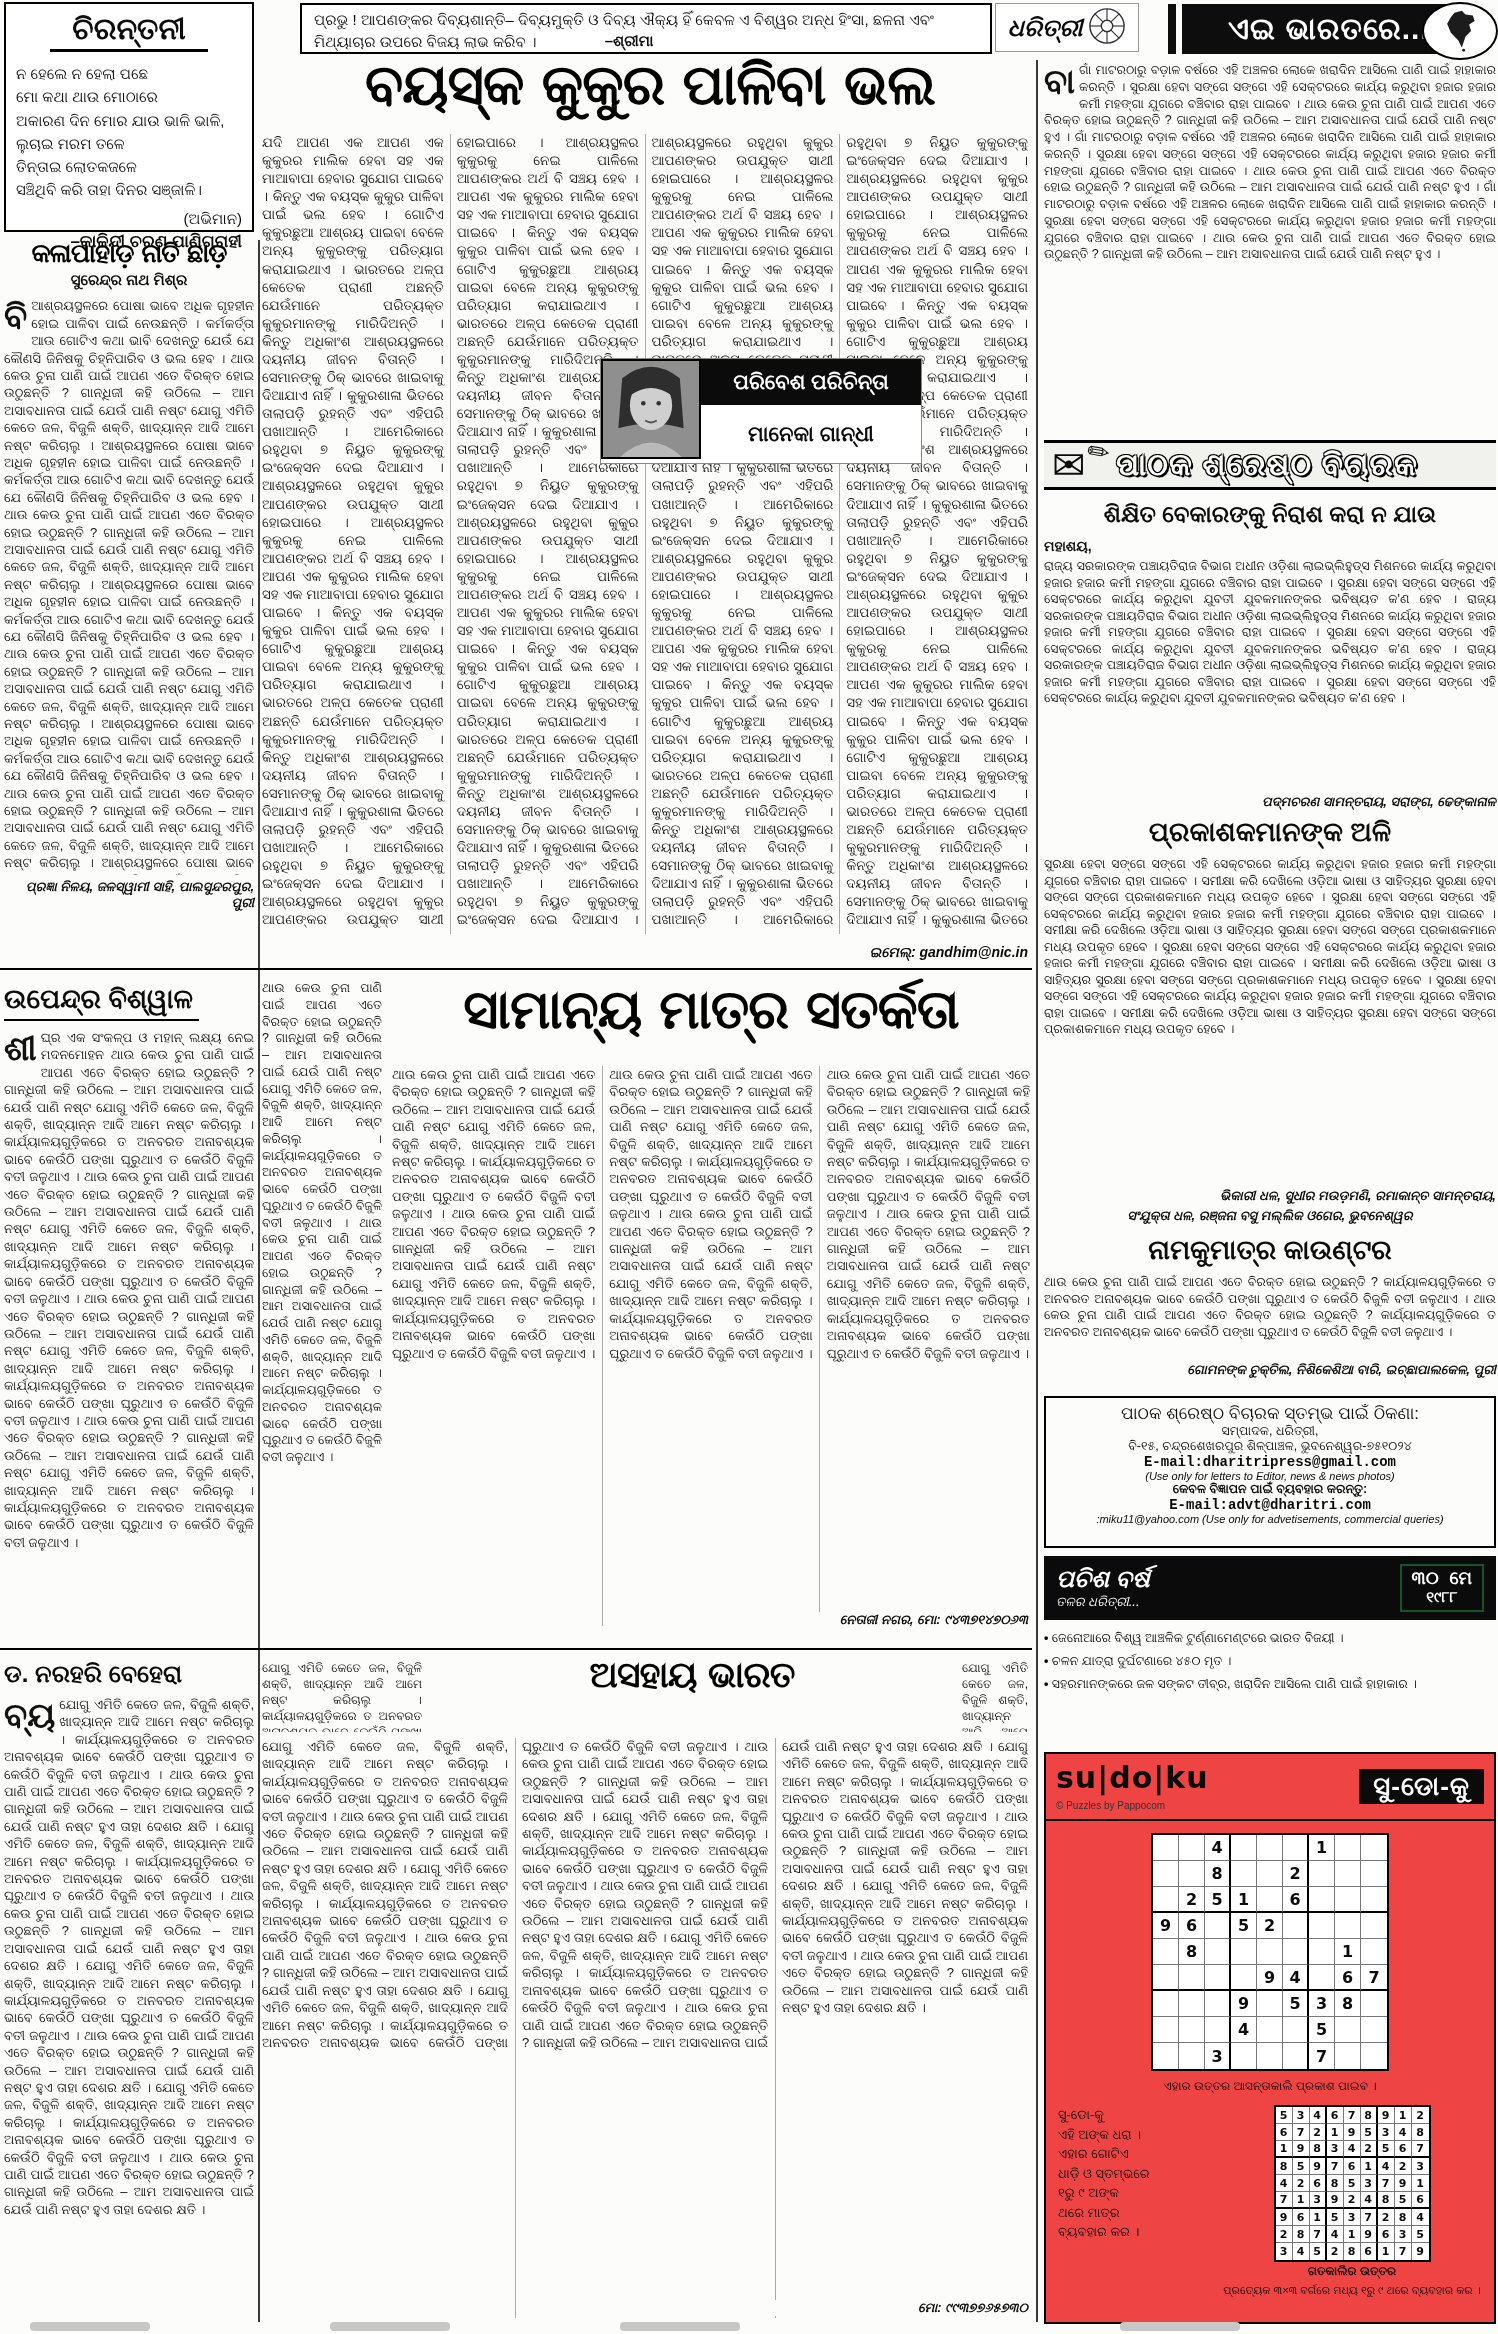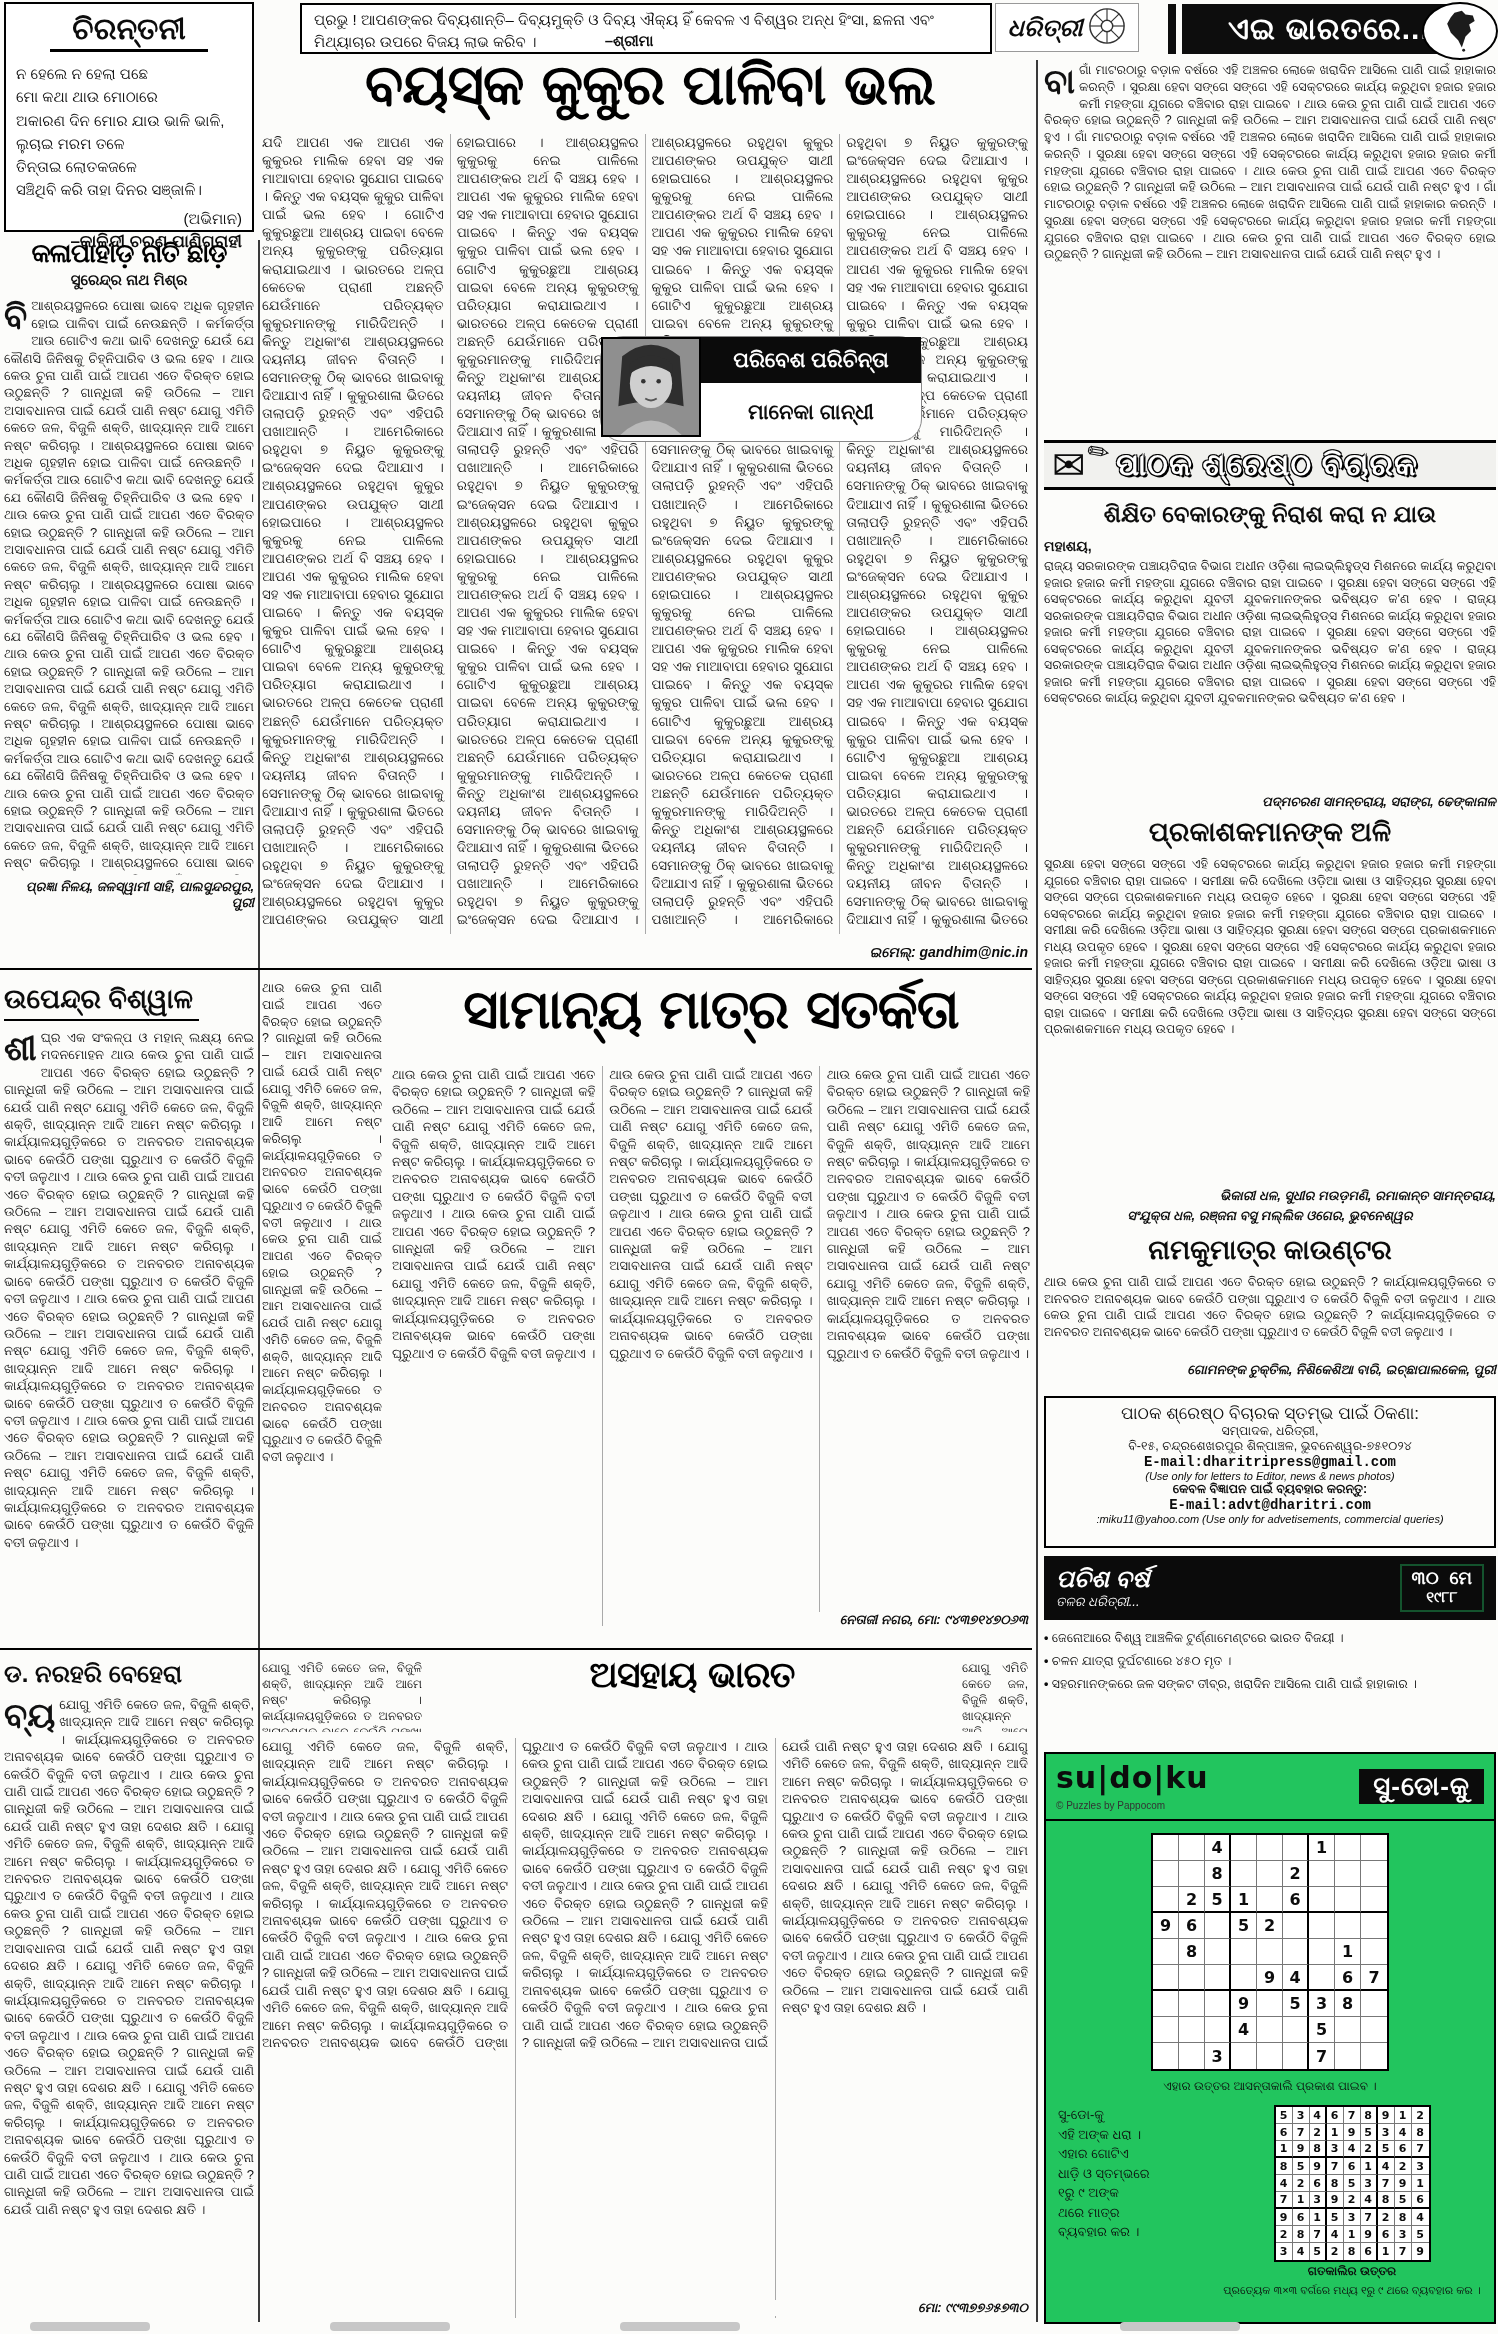--- a/index.html
+++ b/index.html
@@ -60,21 +60,21 @@
   
   .anniv{background:#0b0b0b;color:#fff;display:flex;align-items:center;justify-content:space-between;
          padding:0 12px;}
   .anniv-l1{font-size:24px;font-weight:bold;font-style:italic;line-height:1.1;}
   .anniv-l2{font-size:13px;font-style:italic;}
   .anniv-date{border:2px solid #14532d;text-align:center;padding:3px 10px;font-weight:bold;font-family:Liberation Mono, monospace;}
   .anniv-date .d1{font-size:18px;} .anniv-date .d2{font-size:15px;}
   .bullet{font-size:12.5px;line-height:1.35;margin-bottom:6px;}
   .bullet::before{content:"• ";font-weight:bold;}
   
-  .sudoku{border:2px solid #000;background:#22c55e;}
+  .sudoku{border:2px solid #000;background:#ef4444;}
   .sud-head{display:flex;justify-content:space-between;align-items:center;padding:6px 10px;
             border-bottom:2px solid #000;}
   .sud-logo{font-family:"DejaVu Sans",sans-serif;font-weight:bold;font-size:30px;letter-spacing:1px;}
   .sud-sub{font-size:10px;color:#333;}
   .sud-title{background:#0b0b0b;color:#fff;font-size:26px;font-weight:bold;
              padding:2px 14px;letter-spacing:1px;}
   .sgrid{display:grid;border:2px solid #000;}
   .sgrid .cell{display:flex;align-items:center;justify-content:center;
                border-right:1px solid #777;border-bottom:1px solid #777;
                font-weight:bold;font-family:"DejaVu Sans",sans-serif;background:#fff;}
@@ -173,21 +173,21 @@
       <span class="dropcap">ବ୍ୟ</span><span>ଯୋଗୁ ଏମିତି କେତେ ଜଳ, ବିଜୁଳି ଶକ୍ତି, ଖାଦ୍ୟାନ୍ନ ଆଦି ଆମେ ନଷ୍ଟ କରିଚାଲୁ । କାର୍ଯ୍ୟାଳୟଗୁଡ଼ିକରେ ତ ଅନବରତ ଅନାବଶ୍ୟକ ଭାବେ କେଉଁଠି ପଙ୍ଖା ଘୂରୁଥାଏ ତ କେଉଁଠି ବିଜୁଳି ବତୀ ଜଳୁଥାଏ । ଥାଉ କେଉ ଚୁନା ପାଣି ପାଇଁ ଆପଣ ଏତେ ବିରକ୍ତ ହୋଇ ଉଠୁଛନ୍ତି ? ଗାନ୍ଧିଜୀ କହି ଉଠିଲେ – ଆମ ଅସାବଧାନତା ପାଇଁ ଯେଉଁ ପାଣି ନଷ୍ଟ ହୁଏ ତାହା ଦେଶର କ୍ଷତି । ଯୋଗୁ ଏମିତି କେତେ ଜଳ, ବିଜୁଳି ଶକ୍ତି, ଖାଦ୍ୟାନ୍ନ ଆଦି ଆମେ ନଷ୍ଟ କରିଚାଲୁ । କାର୍ଯ୍ୟାଳୟଗୁଡ଼ିକରେ ତ ଅନବରତ ଅନାବଶ୍ୟକ ଭାବେ କେଉଁଠି ପଙ୍ଖା ଘୂରୁଥାଏ ତ କେଉଁଠି ବିଜୁଳି ବତୀ ଜଳୁଥାଏ । ଥାଉ କେଉ ଚୁନା ପାଣି ପାଇଁ ଆପଣ ଏତେ ବିରକ୍ତ ହୋଇ ଉଠୁଛନ୍ତି ? ଗାନ୍ଧିଜୀ କହି ଉଠିଲେ – ଆମ ଅସାବଧାନତା ପାଇଁ ଯେଉଁ ପାଣି ନଷ୍ଟ ହୁଏ ତାହା ଦେଶର କ୍ଷତି । ଯୋଗୁ ଏମିତି କେତେ ଜଳ, ବିଜୁଳି ଶକ୍ତି, ଖାଦ୍ୟାନ୍ନ ଆଦି ଆମେ ନଷ୍ଟ କରିଚାଲୁ । କାର୍ଯ୍ୟାଳୟଗୁଡ଼ିକରେ ତ ଅନବରତ ଅନାବଶ୍ୟକ ଭାବେ କେଉଁଠି ପଙ୍ଖା ଘୂରୁଥାଏ ତ କେଉଁଠି ବିଜୁଳି ବତୀ ଜଳୁଥାଏ । ଥାଉ କେଉ ଚୁନା ପାଣି ପାଇଁ ଆପଣ ଏତେ ବିରକ୍ତ ହୋଇ ଉଠୁଛନ୍ତି ? ଗାନ୍ଧିଜୀ କହି ଉଠିଲେ – ଆମ ଅସାବଧାନତା ପାଇଁ ଯେଉଁ ପାଣି ନଷ୍ଟ ହୁଏ ତାହା ଦେଶର କ୍ଷତି । ଯୋଗୁ ଏମିତି କେତେ ଜଳ, ବିଜୁଳି ଶକ୍ତି, ଖାଦ୍ୟାନ୍ନ ଆଦି ଆମେ ନଷ୍ଟ କରିଚାଲୁ । କାର୍ଯ୍ୟାଳୟଗୁଡ଼ିକରେ ତ ଅନବରତ ଅନାବଶ୍ୟକ ଭାବେ କେଉଁଠି ପଙ୍ଖା ଘୂରୁଥାଏ ତ କେଉଁଠି ବିଜୁଳି ବତୀ ଜଳୁଥାଏ । ଥାଉ କେଉ ଚୁନା ପାଣି ପାଇଁ ଆପଣ ଏତେ ବିରକ୍ତ ହୋଇ ଉଠୁଛନ୍ତି ? ଗାନ୍ଧିଜୀ କହି ଉଠିଲେ – ଆମ ଅସାବଧାନତା ପାଇଁ ଯେଉଁ ପାଣି ନଷ୍ଟ ହୁଏ ତାହା ଦେଶର କ୍ଷତି ।</span>
     </div>
   </div>
 
   <div class="abs headline" style="left:270px;top:56px;width:760px;font-size:56px;">ବୟସ୍କ କୁକୁର ପାଳିବା ଭଲ</div>
 
   <div class="abs body-txt cols4" style="left:262px;top:134px;width:766px;height:800px;font-size:13.5px;">
     <span>ଯଦି ଆପଣ ଏକ </span><span>ଆପଣ ଏକ କୁକୁରର ମାଲିକ ହେବା ସହ ଏକ ମାଆବାପା ହେବାର ସୁଯୋଗ ପାଇବେ । କିନ୍ତୁ ଏକ ବୟସ୍କ କୁକୁର ପାଳିବା ପାଇଁ ଭଲ ହେବ । ଗୋଟିଏ କୁକୁରଛୁଆ ଆଶ୍ରୟ ପାଇବା ବେଳେ ଅନ୍ୟ କୁକୁରଙ୍କୁ ପରିତ୍ୟାଗ କରାଯାଇଥାଏ । ଭାରତରେ ଅଳ୍ପ କେତେକ ପ୍ରାଣୀ ଅଛନ୍ତି ଯେଉଁମାନେ ପରିତ୍ୟକ୍ତ କୁକୁରମାନଙ୍କୁ ମାରିଦିଅନ୍ତି । କିନ୍ତୁ ଅଧିକାଂଶ ଆଶ୍ରୟସ୍ଥଳରେ ଦୟନୀୟ ଜୀବନ ବିତାନ୍ତି । ସେମାନଙ୍କୁ ଠିକ୍ ଭାବରେ ଖାଇବାକୁ ଦିଆଯାଏ ନାହିଁ । କୁକୁରଶାଳା ଭିତରେ ତାଲାପଡ଼ି ରୁହନ୍ତି ଏବଂ ଏହିପରି ପଖାଆନ୍ତି । ଆମେରିକାରେ ରହୁଥିବା ୭ ନିୟୁତ କୁକୁରଙ୍କୁ ଇଂଜେକ୍ସନ ଦେଇ ଦିଆଯାଏ । ଆଶ୍ରୟସ୍ଥଳରେ ରହୁଥିବା କୁକୁର ଆପଣଙ୍କର ଉପଯୁକ୍ତ ସାଥୀ ହୋଇପାରେ । ଆଶ୍ରୟସ୍ଥଳର କୁକୁରକୁ ନେଇ ପାଳିଲେ ଆପଣଙ୍କର ଅର୍ଥ ବି ସଞ୍ଚୟ ହେବ । ଆପଣ ଏକ କୁକୁରର ମାଲିକ ହେବା ସହ ଏକ ମାଆବାପା ହେବାର ସୁଯୋଗ ପାଇବେ । କିନ୍ତୁ ଏକ ବୟସ୍କ କୁକୁର ପାଳିବା ପାଇଁ ଭଲ ହେବ । ଗୋଟିଏ କୁକୁରଛୁଆ ଆଶ୍ରୟ ପାଇବା ବେଳେ ଅନ୍ୟ କୁକୁରଙ୍କୁ ପରିତ୍ୟାଗ କରାଯାଇଥାଏ । ଭାରତରେ ଅଳ୍ପ କେତେକ ପ୍ରାଣୀ ଅଛନ୍ତି ଯେଉଁମାନେ ପରିତ୍ୟକ୍ତ କୁକୁରମାନଙ୍କୁ ମାରିଦିଅନ୍ତି । କିନ୍ତୁ ଅଧିକାଂଶ ଆଶ୍ରୟସ୍ଥଳରେ ଦୟନୀୟ ଜୀବନ ବିତାନ୍ତି । ସେମାନଙ୍କୁ ଠିକ୍ ଭାବରେ ଖାଇବାକୁ ଦିଆଯାଏ ନାହିଁ । କୁକୁରଶାଳା ଭିତରେ ତାଲାପଡ଼ି ରୁହନ୍ତି ଏବଂ ଏହିପରି ପଖାଆନ୍ତି । ଆମେରିକାରେ ରହୁଥିବା ୭ ନିୟୁତ କୁକୁରଙ୍କୁ ଇଂଜେକ୍ସନ ଦେଇ ଦିଆଯାଏ । ଆଶ୍ରୟସ୍ଥଳରେ ରହୁଥିବା କୁକୁର ଆପଣଙ୍କର ଉପଯୁକ୍ତ ସାଥୀ ହୋଇପାରେ । ଆଶ୍ରୟସ୍ଥଳର କୁକୁରକୁ ନେଇ ପାଳିଲେ ଆପଣଙ୍କର ଅର୍ଥ ବି ସଞ୍ଚୟ ହେବ । ଆପଣ ଏକ କୁକୁରର ମାଲିକ ହେବା ସହ ଏକ ମାଆବାପା ହେବାର ସୁଯୋଗ ପାଇବେ । କିନ୍ତୁ ଏକ ବୟସ୍କ କୁକୁର ପାଳିବା ପାଇଁ ଭଲ ହେବ । ଗୋଟିଏ କୁକୁରଛୁଆ ଆଶ୍ରୟ ପାଇବା ବେଳେ ଅନ୍ୟ କୁକୁରଙ୍କୁ ପରିତ୍ୟାଗ କରାଯାଇଥାଏ । ଭାରତରେ ଅଳ୍ପ କେତେକ ପ୍ରାଣୀ ଅଛନ୍ତି ଯେଉଁମାନେ ପରିତ୍ୟକ୍ତ କୁକୁରମାନଙ୍କୁ ମାରିଦିଅନ୍ତି । କିନ୍ତୁ ଅଧିକାଂଶ ଆଶ୍ରୟସ୍ଥଳରେ ଦୟନୀୟ ଜୀବନ ବିତାନ୍ତି । ସେମାନଙ୍କୁ ଠିକ୍ ଭାବରେ ଖାଇବାକୁ ଦିଆଯାଏ ନାହିଁ । କୁକୁରଶାଳା ଭିତରେ ତାଲାପଡ଼ି ରୁହନ୍ତି ଏବଂ ଏହିପରି ପଖାଆନ୍ତି । ଆମେରିକାରେ ରହୁଥିବା ୭ ନିୟୁତ କୁକୁରଙ୍କୁ ଇଂଜେକ୍ସନ ଦେଇ ଦିଆଯାଏ । ଆଶ୍ରୟସ୍ଥଳରେ ରହୁଥିବା କୁକୁର ଆପଣଙ୍କର ଉପଯୁକ୍ତ ସାଥୀ ହୋଇପାରେ । ଆଶ୍ରୟସ୍ଥଳର କୁକୁରକୁ ନେଇ ପାଳିଲେ ଆପଣଙ୍କର ଅର୍ଥ ବି ସଞ୍ଚୟ ହେବ । ଆପଣ ଏକ କୁକୁରର ମାଲିକ ହେବା ସହ ଏକ ମାଆବାପା ହେବାର ସୁଯୋଗ ପାଇବେ । କିନ୍ତୁ ଏକ ବୟସ୍କ କୁକୁର ପାଳିବା ପାଇଁ ଭଲ ହେବ । ଗୋଟିଏ କୁକୁରଛୁଆ ଆଶ୍ରୟ ପାଇବା ବେଳେ ଅନ୍ୟ କୁକୁରଙ୍କୁ ପରିତ୍ୟାଗ କରାଯାଇଥାଏ । ଭାରତରେ ଅଳ୍ପ କେତେକ ପ୍ରାଣୀ ଅଛନ୍ତି ଯେଉଁମାନେ ପରିତ୍ୟକ୍ତ କୁକୁରମାନଙ୍କୁ ମାରିଦିଅନ୍ତି । କିନ୍ତୁ ଅଧିକାଂଶ ଆଶ୍ରୟସ୍ଥଳରେ ଦୟନୀୟ ଜୀବନ ବିତାନ୍ତି । ସେମାନଙ୍କୁ ଠିକ୍ ଭାବରେ ଖାଇବାକୁ ଦିଆଯାଏ ନାହିଁ । କୁକୁରଶାଳା ଭିତରେ ତାଲାପଡ଼ି ରୁହନ୍ତି ଏବଂ ଏହିପରି ପଖାଆନ୍ତି । ଆମେରିକାରେ ରହୁଥିବା ୭ ନିୟୁତ କୁକୁରଙ୍କୁ ଇଂଜେକ୍ସନ ଦେଇ ଦିଆଯାଏ । ଆଶ୍ରୟସ୍ଥଳରେ ରହୁଥିବା କୁକୁର ଆପଣଙ୍କର ଉପଯୁକ୍ତ ସାଥୀ ହୋଇପାରେ । ଆଶ୍ରୟସ୍ଥଳର କୁକୁରକୁ ନେଇ ପାଳିଲେ ଆପଣଙ୍କର ଅର୍ଥ ବି ସଞ୍ଚୟ ହେବ । ଆପଣ ଏକ କୁକୁରର ମାଲିକ ହେବା ସହ ଏକ ମାଆବାପା ହେବାର ସୁଯୋଗ ପାଇବେ । କିନ୍ତୁ ଏକ ବୟସ୍କ କୁକୁର ପାଳିବା ପାଇଁ ଭଲ ହେବ । ଗୋଟିଏ କୁକୁରଛୁଆ ଆଶ୍ରୟ ପାଇବା ବେଳେ ଅନ୍ୟ କୁକୁରଙ୍କୁ ପରିତ୍ୟାଗ କରାଯାଇଥାଏ । ଭାରତରେ ଅଳ୍ପ କେତେକ ପ୍ରାଣୀ ଅଛନ୍ତି ଯେଉଁମାନେ ପରିତ୍ୟକ୍ତ କୁକୁରମାନଙ୍କୁ ମାରିଦିଅନ୍ତି । କିନ୍ତୁ ଅଧିକାଂଶ ଆଶ୍ରୟସ୍ଥଳରେ ଦୟନୀୟ ଜୀବନ ବିତାନ୍ତି । ସେମାନଙ୍କୁ ଠିକ୍ ଭାବରେ ଖାଇବାକୁ ଦିଆଯାଏ ନାହିଁ । କୁକୁରଶାଳା ଭିତରେ ତାଲାପଡ଼ି ରୁହନ୍ତି ଏବଂ ଏହିପରି ପଖାଆନ୍ତି । ଆମେରିକାରେ ରହୁଥିବା ୭ ନିୟୁତ କୁକୁରଙ୍କୁ ଇଂଜେକ୍ସନ ଦେଇ ଦିଆଯାଏ । ଆଶ୍ରୟସ୍ଥଳରେ ରହୁଥିବା କୁକୁର ଆପଣଙ୍କର ଉପଯୁକ୍ତ ସାଥୀ ହୋଇପାରେ । ଆଶ୍ରୟସ୍ଥଳର କୁକୁରକୁ ନେଇ ପାଳିଲେ ଆପଣଙ୍କର ଅର୍ଥ ବି ସଞ୍ଚୟ ହେବ । ଆପଣ ଏକ କୁକୁରର ମାଲିକ ହେବା ସହ ଏକ ମାଆବାପା ହେବାର ସୁଯୋଗ ପାଇବେ । କିନ୍ତୁ ଏକ ବୟସ୍କ କୁକୁର ପାଳିବା ପାଇଁ ଭଲ ହେବ । ଗୋଟିଏ କୁକୁରଛୁଆ ଆଶ୍ରୟ ପାଇବା ବେଳେ ଅନ୍ୟ କୁକୁରଙ୍କୁ ପରିତ୍ୟାଗ କରାଯାଇଥାଏ । ଭାରତରେ ଅଳ୍ପ କେତେକ ପ୍ରାଣୀ ଅଛନ୍ତି ଯେଉଁମାନେ ପରିତ୍ୟକ୍ତ କୁକୁରମାନଙ୍କୁ ମାରିଦିଅନ୍ତି । କିନ୍ତୁ ଅଧିକାଂଶ ଆଶ୍ରୟସ୍ଥଳରେ ଦୟନୀୟ ଜୀବନ ବିତାନ୍ତି । ସେମାନଙ୍କୁ ଠିକ୍ ଭାବରେ ଖାଇବାକୁ ଦିଆଯାଏ ନାହିଁ । କୁକୁରଶାଳା ଭିତରେ ତାଲାପଡ଼ି ରୁହନ୍ତି ଏବଂ ଏହିପରି ପଖାଆନ୍ତି । ଆମେରିକାରେ ରହୁଥିବା ୭ ନିୟୁତ କୁକୁରଙ୍କୁ ଇଂଜେକ୍ସନ ଦେଇ ଦିଆଯାଏ । ଆଶ୍ରୟସ୍ଥଳରେ ରହୁଥିବା କୁକୁର ଆପଣଙ୍କର ଉପଯୁକ୍ତ ସାଥୀ ହୋଇପାରେ । ଆଶ୍ରୟସ୍ଥଳର କୁକୁରକୁ ନେଇ ପାଳିଲେ ଆପଣଙ୍କର ଅର୍ଥ ବି ସଞ୍ଚୟ ହେବ । ଆପଣ ଏକ କୁକୁରର ମାଲିକ ହେବା ସହ ଏକ ମାଆବାପା ହେବାର ସୁଯୋଗ ପାଇବେ । କିନ୍ତୁ ଏକ ବୟସ୍କ କୁକୁର ପାଳିବା ପାଇଁ ଭଲ ହେବ । ଗୋଟିଏ କୁକୁରଛୁଆ ଆଶ୍ରୟ ପାଇବା ବେଳେ ଅନ୍ୟ କୁକୁରଙ୍କୁ ପରିତ୍ୟାଗ କରାଯାଇଥାଏ । ଭାରତରେ ଅଳ୍ପ କେତେକ ପ୍ରାଣୀ ଅଛନ୍ତି ଯେଉଁମାନେ ପରିତ୍ୟକ୍ତ କୁକୁରମାନଙ୍କୁ ମାରିଦିଅନ୍ତି । କିନ୍ତୁ ଅଧିକାଂଶ ଆଶ୍ରୟସ୍ଥଳରେ ଦୟନୀୟ ଜୀବନ ବିତାନ୍ତି । ସେମାନଙ୍କୁ ଠିକ୍ ଭାବରେ ଖାଇବାକୁ ଦିଆଯାଏ ନାହିଁ । କୁକୁରଶାଳା ଭିତରେ ତାଲାପଡ଼ି ରୁହନ୍ତି ଏବଂ ଏହିପରି ପଖାଆନ୍ତି । ଆମେରିକାରେ ରହୁଥିବା ୭ ନିୟୁତ କୁକୁରଙ୍କୁ ଇଂଜେକ୍ସନ ଦେଇ ଦିଆଯାଏ । ଆଶ୍ରୟସ୍ଥଳରେ ରହୁଥିବା କୁକୁର ଆପଣଙ୍କର ଉପଯୁକ୍ତ ସାଥୀ ହୋଇପାରେ । ଆଶ୍ରୟସ୍ଥଳର କୁକୁରକୁ ନେଇ ପାଳିଲେ ଆପଣଙ୍କର ଅର୍ଥ ବି ସଞ୍ଚୟ ହେବ । ଆପଣ ଏକ କୁକୁରର ମାଲିକ ହେବା ସହ ଏକ ମାଆବାପା ହେବାର ସୁଯୋଗ ପାଇବେ । କିନ୍ତୁ ଏକ ବୟସ୍କ କୁକୁର ପାଳିବା ପାଇଁ ଭଲ ହେବ । ଗୋଟିଏ କୁକୁରଛୁଆ ଆଶ୍ରୟ ପାଇବା ବେଳେ ଅନ୍ୟ କୁକୁରଙ୍କୁ ପରିତ୍ୟାଗ କରାଯାଇଥାଏ । ଭାରତରେ ଅଳ୍ପ କେତେକ ପ୍ରାଣୀ ଅଛନ୍ତି ଯେଉଁମାନେ ପରିତ୍ୟକ୍ତ କୁକୁରମାନଙ୍କୁ ମାରିଦିଅନ୍ତି । କିନ୍ତୁ ଅଧିକାଂଶ ଆଶ୍ରୟସ୍ଥଳରେ ଦୟନୀୟ ଜୀବନ ବିତାନ୍ତି । ସେମାନଙ୍କୁ ଠିକ୍ ଭାବରେ ଖାଇବାକୁ ଦିଆଯାଏ ନାହିଁ । କୁକୁରଶାଳା ଭିତରେ ତାଲାପଡ଼ି ରୁହନ୍ତି ଏବଂ ଏହିପରି ପଖାଆନ୍ତି । ଆମେରିକାରେ ରହୁଥିବା ୭ ନିୟୁତ କୁକୁରଙ୍କୁ ଇଂଜେକ୍ସନ ଦେଇ ଦିଆଯାଏ । ଆଶ୍ରୟସ୍ଥଳରେ ରହୁଥିବା କୁକୁର ଆପଣଙ୍କର ଉପଯୁକ୍ତ ସାଥୀ ହୋଇପାରେ । ଆଶ୍ରୟସ୍ଥଳର କୁକୁରକୁ ନେଇ ପାଳିଲେ ଆପଣଙ୍କର ଅର୍ଥ ବି ସଞ୍ଚୟ ହେବ ।</span>
   </div>
 
-  <div class="abs pbox" style="left:600px;top:336px;width:320px;height:104px;border-radius:23px;">
+  <div class="abs pbox" style="left:600px;top:358px;width:320px;height:104px;">
     <span style="display:block;width:100px;height:100px;border:2px solid #000;box-sizing:border-box;">
       <svg width="96" height="96" viewBox="0 0 100 100">
         <rect width="100" height="100" fill="#8f8f8f"></rect>
         <path d="M20,18 Q50,-6 80,18 L84,70 Q50,60 16,70 Z" fill="#2e2e2e"></path>
         <ellipse cx="50" cy="46" rx="22" ry="26" fill="#cfcfcf"></ellipse>
         <path d="M28,36 Q50,20 72,36 L72,26 Q50,8 28,26 Z" fill="#2e2e2e"></path>
         <path d="M18,100 Q50,70 82,100 Z" fill="#b9b9b9"></path>
         <path d="M44,62 Q50,66 56,62" stroke="#555" stroke-width="2" fill="none"></path>
         <circle cx="42" cy="44" r="2.4" fill="#333"></circle>
           <circle cx="58" cy="44" r="2.4" fill="#333"></circle>

